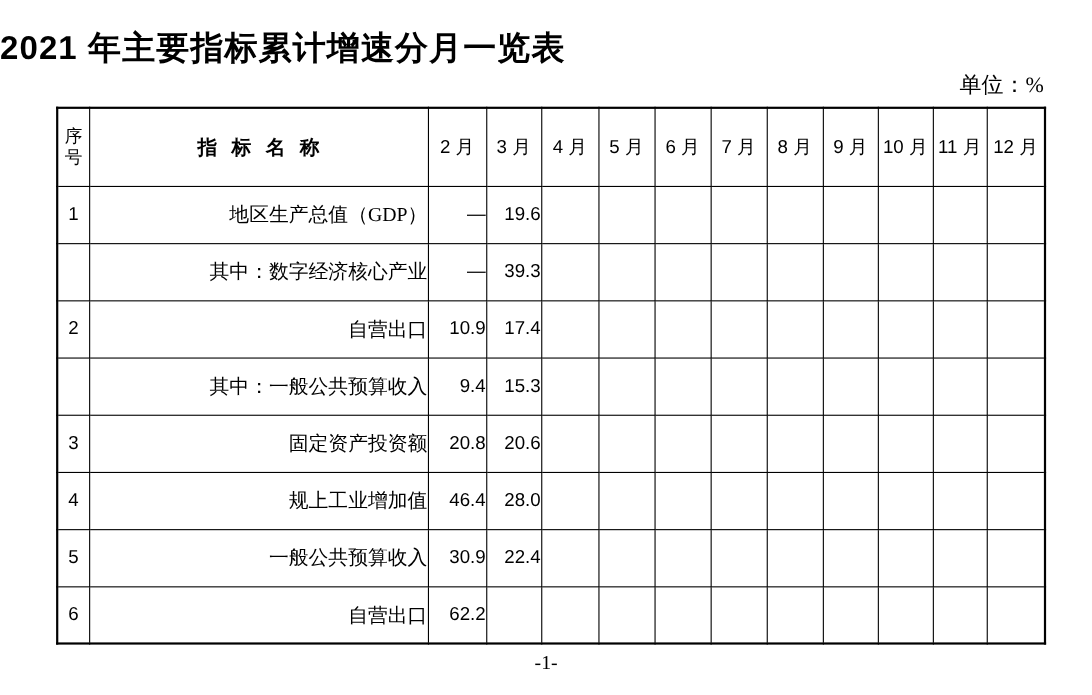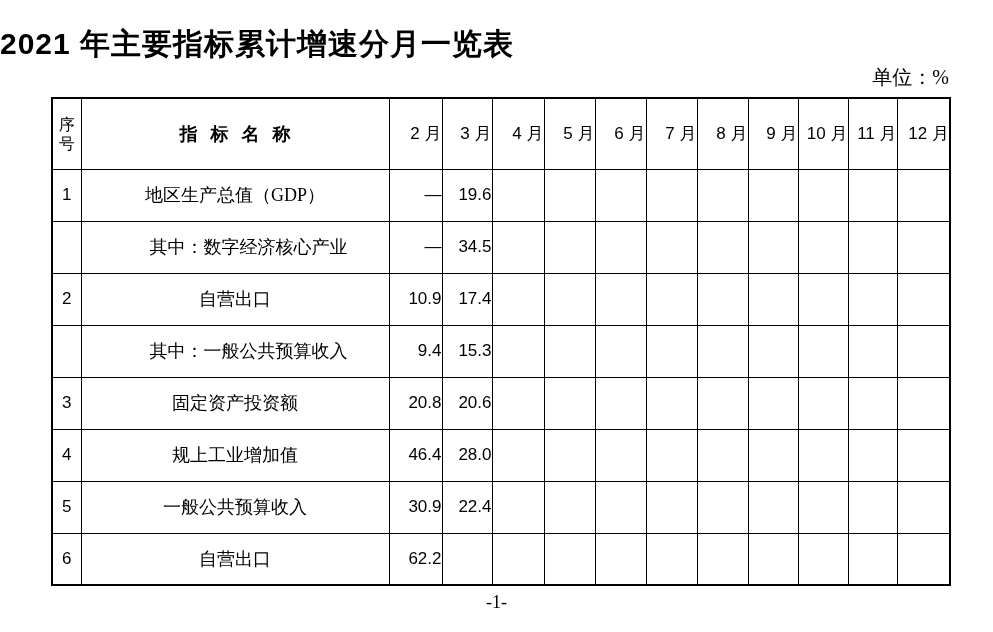--- a/index.html
+++ b/index.html
@@ -62,30 +62,30 @@
   th.indicator-th {
     font-weight: bold;
     font-size: 18px;
     text-align: center;
     vertical-align: middle;
     word-spacing: 8px;
   }
   th.month-th {
     font-weight: normal;
     font-size: 17px;
+    text-align: center;
+    vertical-align: middle;
+  }
+  td.seq-td {
+    text-align: center;
+    vertical-align: middle;
+    font-size: 17px;
+  }
+  td.name-td {
     text-align: right;
-    vertical-align: middle;
-  }
-  td.seq-td {
-    text-align: center;
-    vertical-align: middle;
-    font-size: 17px;
-  }
-  td.name-td {
-    text-align: center;
     vertical-align: middle;
     font-size: 18px;
     padding-left: 4px;
     font-family: "Liberation Serif", "DejaVu Serif", serif;
   }
   td.name-td.indent { padding-left: 27px; }
   td.val-td {
     text-align: right;
     vertical-align: middle;
     font-size: 17px;
@@ -161,21 +161,21 @@
           <td class="val-td"></td>
           <td class="val-td"></td>
           <td class="val-td"></td>
           <td class="val-td"></td>
           <td class="val-td"></td>
         </tr>
         <tr class="data-row">
           <td class="seq-td"></td>
           <td class="name-td indent">其中：数字经济核心产业</td>
           <td class="val-td">—</td>
-          <td class="val-td">34.5</td>
+          <td class="val-td">39.3</td>
           <td class="val-td"></td>
           <td class="val-td"></td>
           <td class="val-td"></td>
           <td class="val-td"></td>
           <td class="val-td"></td>
           <td class="val-td"></td>
           <td class="val-td"></td>
           <td class="val-td"></td>
           <td class="val-td"></td>
         </tr>

